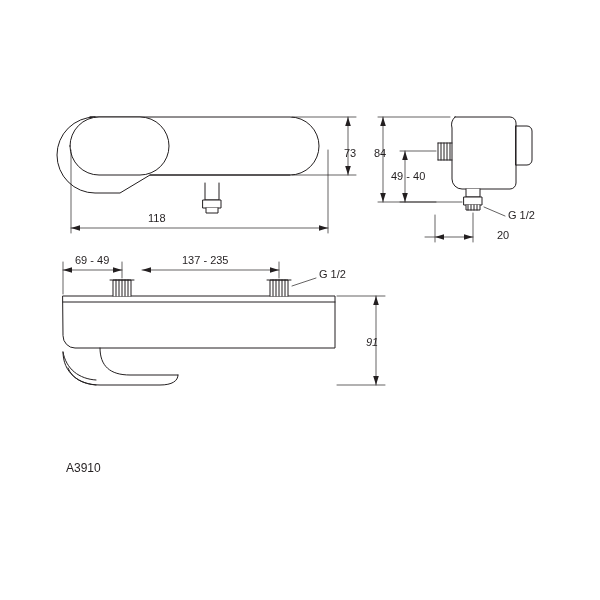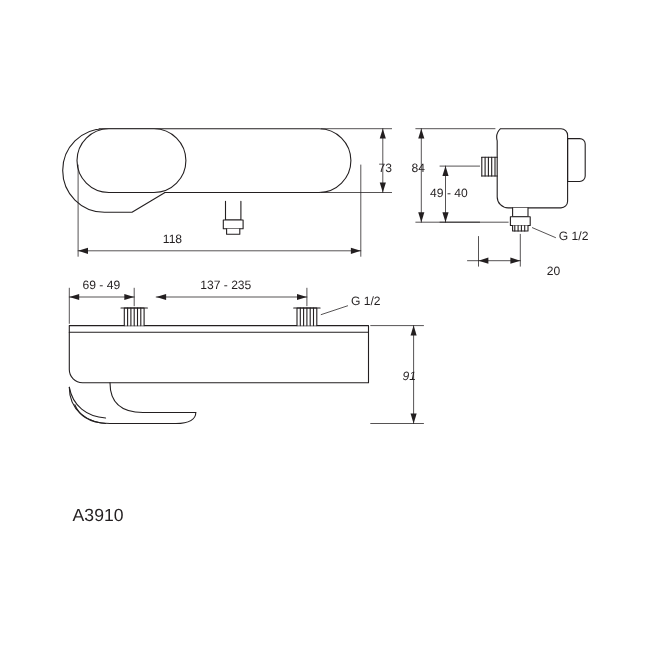--- a/index.html
+++ b/index.html
@@ -26,21 +26,21 @@
   }
   .lbl {
     position: absolute;
     font-family: "Liberation Sans", sans-serif;
     font-size: 11px;
     color: #231f20;
     white-space: nowrap;
     line-height: 1;
   }
   .lbl.code {
-    font-size: 16px;
+    font-size: 12px;
   }
 </style>
 </head>
 <body>
 
 <div id="stage">
 
   <svg id="drawing" width="600" height="600" viewBox="0 0 600 600">
 
     <g fill="none" stroke="#231f20" stroke-width="1" stroke-linecap="round" stroke-linejoin="round">
@@ -183,21 +183,21 @@
   </svg>
 
   <div class="lbl" style="left:148px; top:213px;">118</div>
 
   <div class="lbl" style="left:344px; top:148px;">73</div>
 
   <div class="lbl" style="left:374px; top:148px;">84</div>
 
   <div class="lbl" style="left:391px; top:171px;">49 - 40</div>
 
-  <div class="lbl" style="left:497px; top:230px;margin-top:12px;">20</div>
+  <div class="lbl" style="left:497px; top:230px;">20</div>
 
   <div class="lbl" style="left:508px; top:210px;">G 1/2</div>
 
   <div class="lbl" style="left:75px; top:255px;">69 - 49</div>
 
   <div class="lbl" style="left:182px; top:255px;">137 - 235</div>
 
   <div class="lbl" style="left:319px; top:269px;">G 1/2</div>
 
   <div class="lbl" style="left:366px; top:337px;font-style:italic;">91</div>

